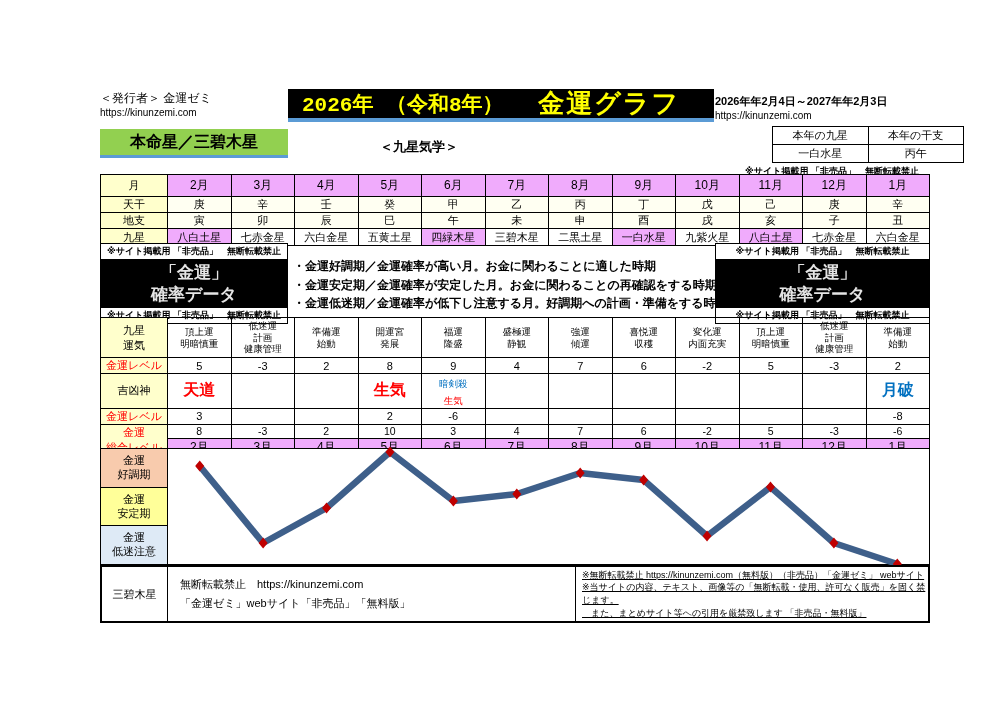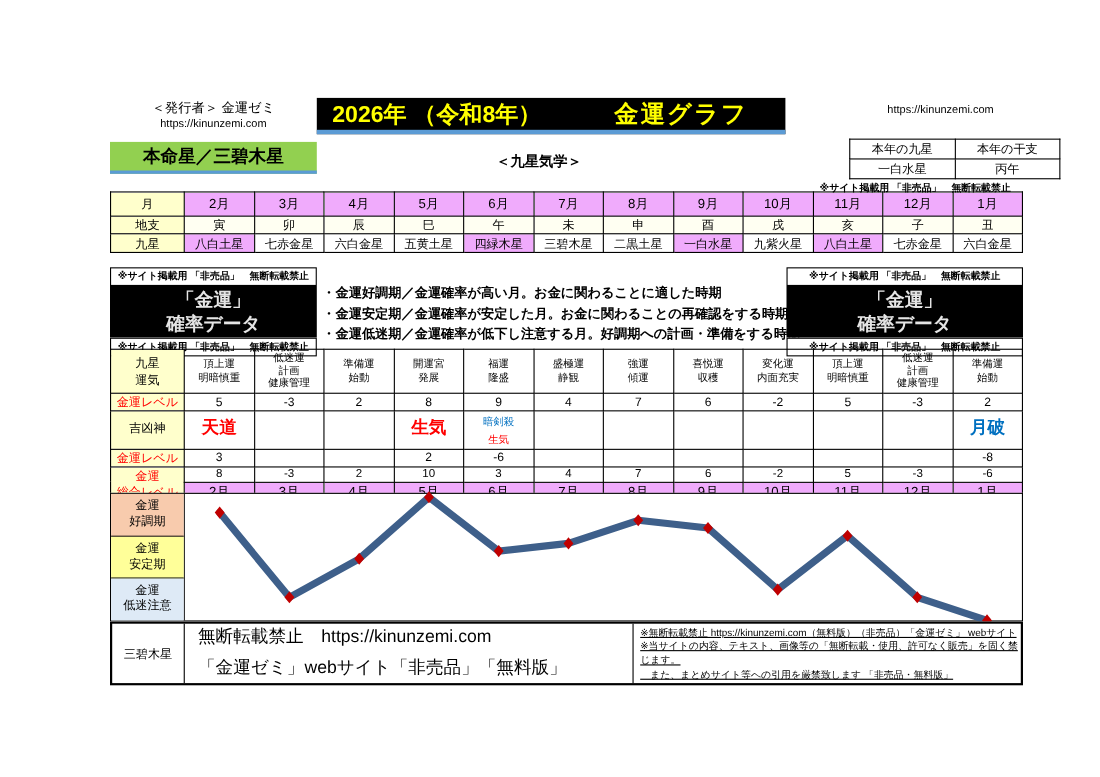--- a/index.html
+++ b/index.html
@@ -1,26 +1,26 @@
 <!DOCTYPE html>
 <html><head>
 <meta charset="utf-8">
 <style>
   *{margin:0;padding:0;box-sizing:border-box;}
   html,body{width:1000px;height:706px;background:#fff;}
   body{position:relative;font-family:"Liberation Sans","DejaVu Sans",sans-serif;color:#000;}
   .abs{position:absolute;}
-  .center{text-align:center;}
+  .center{}
   .small{font-size:10px;font-weight:normal;}
 
   
   .publisher{left:100px;top:90px;width:188px;font-size:12px;line-height:1.35;}
   .banner{left:288px;top:89px;width:426px;height:33px;background:#000;border-bottom:4px solid #5B9BD5;display:flex;align-items:center;}
-  .banner-year{font-size:21px;font-weight:bold;color:#FFFF00;margin-left:14px;white-space:nowrap;}
-  .banner-main{font-size:22px;font-weight:bold;color:#FFFF00;margin-left:auto;margin-right:34px;letter-spacing:2px;white-space:nowrap;}
+  .banner-year{font-size:21px;font-weight:bold;color:#FFFF00;margin-left:14px;white-space:nowrap;font-family:Liberation Mono, monospace;}
+  .banner-main{font-size:26px;font-weight:bold;color:#FFFF00;margin-left:auto;margin-right:34px;letter-spacing:2px;white-space:nowrap;}
   .period{left:715px;top:94px;width:280px;font-size:11px;font-weight:bold;line-height:1.4;}
   .period .small{font-weight:normal;}
   .honmei{left:100px;top:129px;width:188px;height:29px;background:#92D050;border-bottom:3px solid #5B9BD5;display:flex;align-items:center;justify-content:center;font-size:16px;font-weight:bold;}
   .school{left:380px;top:139px;width:220px;font-size:13px;line-height:1.3;font-weight:bold;}
   table.yearstar{left:772px;top:126px;width:192px;border-collapse:collapse;table-layout:fixed;}
   table.yearstar td{border:1px solid #000;height:18px;text-align:center;font-size:11px;}
   .note{font-size:9px;font-weight:bold;text-align:center;white-space:nowrap;}
   .note-topright{left:700px;top:165px;width:264px;}
 
   
@@ -62,37 +62,38 @@
   .zone{flex:1;display:flex;align-items:center;justify-content:center;text-align:center;font-size:11px;line-height:1.25;border-bottom:1px solid #000;}
   .zone:last-child{border-bottom:none;}
   .plot{flex:1;}
   .plot svg{width:761px;height:115px;overflow:visible;display:block;}
 
   
   .footer{left:100px;top:565px;width:830px;height:58px;display:flex;border:2px solid #000;background:#fff;}
   .fcell{border-right:1px solid #000;display:flex;flex-direction:column;justify-content:center;}
   .fcell:last-child{border-right:none;}
   .fc1{width:66px;align-items:center;font-size:11px;}
-  .fc2{width:408px;padding-left:12px;font-size:16px;line-height:1.75;}
+  .fc2{width:408px;padding-left:12px;font-size:11px;line-height:1.75;}
   .fc3{width:352px;padding-left:6px;font-size:9px;line-height:1.4;text-decoration:underline;}
 </style>
 </head>
 <body>
 
 <div class="abs publisher center">
   <div>＜発行者＞ 金運ゼミ</div>
   <div class="small">https://kinunzemi.com</div>
 </div>
 
 <div class="abs banner">
   <span class="banner-year">2026年 （令和8年）</span>
   <span class="banner-main">金運グラフ</span>
 </div>
 
 <div class="abs period center">
+  <div>2026年年2月4日～2027年年2月3日</div>
   <div class="small">https://kinunzemi.com</div>
 </div>
 
 <div class="abs honmei">本命星／三碧木星</div>
 
 <div class="abs school center">
   <div>＜九星気学＞</div>
 </div>
 
 <table class="abs yearstar">
@@ -134,20 +135,35 @@
         <th class="mh">4月</th>
         <th class="mh">5月</th>
         <th class="mh">6月</th>
         <th class="mh">7月</th>
         <th class="mh">8月</th>
         <th class="mh">9月</th>
         <th class="mh">10月</th>
         <th class="mh">11月</th>
         <th class="mh">12月</th>
         <th class="mh">1月</th>
+      </tr>
+      <tr class="r-tenkan">
+        <th class="lab">天干</th>
+        <td class="cream">庚</td>
+        <td class="cream">辛</td>
+        <td class="cream">壬</td>
+        <td class="cream">癸</td>
+        <td class="cream">甲</td>
+        <td class="cream">乙</td>
+        <td class="cream">丙</td>
+        <td class="cream">丁</td>
+        <td class="cream">戊</td>
+        <td class="cream">己</td>
+        <td class="cream">庚</td>
+        <td class="cream">辛</td>
       </tr>
       <tr class="r-chishi">
         <th class="lab">地支</th>
         <td class="cream">寅</td>
         <td class="cream">卯</td>
         <td class="cream">辰</td>
         <td class="cream">巳</td>
         <td class="cream">午</td>
         <td class="cream">未</td>
         <td class="cream">申</td>

